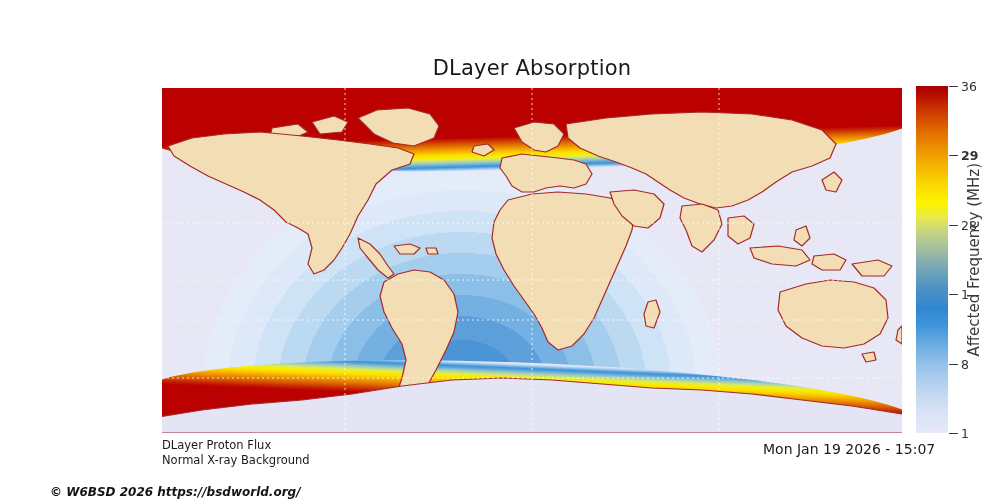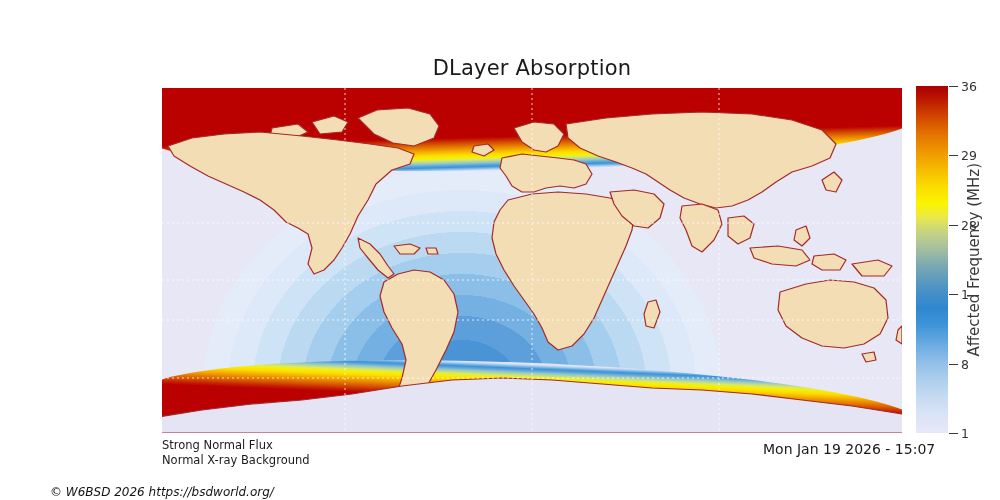--- a/index.html
+++ b/index.html
@@ -131,21 +131,21 @@
     font-size:15px;color:#3a3a3a;white-space:nowrap;
   }
 
   
   .note{position:absolute;left:122px;font-size:11.5px;color:#1a1a1a;}
   .note.l1{top:430px;}
   .note.l2{top:445px;text-align:center;}
   .stamp{position:absolute;left:723px;top:433px;font-size:14px;color:#1a1a1a;}
   .copyright{
     position:absolute;left:10px;top:477px;
-    font-size:12px;font-style:italic;color:#141414;
+    font-size:12px;font-style:italic;color:#141414;font-weight:bold;
   }
 </style>
 </head>
 <body>
 
 <div id="root">
 
   <div class="title">DLayer Absorption</div>
 
   <div class="map-frame">
@@ -237,37 +237,37 @@
     </svg>
   </div>
 
   <div class="cbar-wrap">
     <div class="cbar"></div>
 
     <div class="cb-tick" style="top:0px;"></div>
     <div class="cb-lab" style="top:0px;">36</div>
 
     <div class="cb-tick" style="top:69.4px;"></div>
-    <div class="cb-lab" style="top:69.4px;">29</div>
+    <div class="cb-lab" style="top:69.4px;font-weight:bold;">29</div>
 
     <div class="cb-tick" style="top:138.8px;"></div>
     <div class="cb-lab" style="top:138.8px;">28</div>
 
     <div class="cb-tick" style="top:208.2px;"></div>
     <div class="cb-lab" style="top:208.2px;">1</div>
 
     <div class="cb-tick" style="top:277.6px;"></div>
     <div class="cb-lab" style="top:277.6px;">8</div>
 
     <div class="cb-tick" style="top:347px;"></div>
     <div class="cb-lab" style="top:347px;">1</div>
   </div>
 
   <div class="cb-title">
     <span>Affected Frequency (MHz)</span>
   </div>
 
-  <div class="note l1">Strong Normal Flux</div>
+  <div class="note l1">DLayer Proton Flux</div>
   <div class="note l2">Normal X-ray Background</div>
   <div class="stamp">Mon Jan 19 2026 - 15:07</div>
   <div class="copyright">© W6BSD 2026 https://bsdworld.org/</div>
 
 </div>
 
 </body></html>

